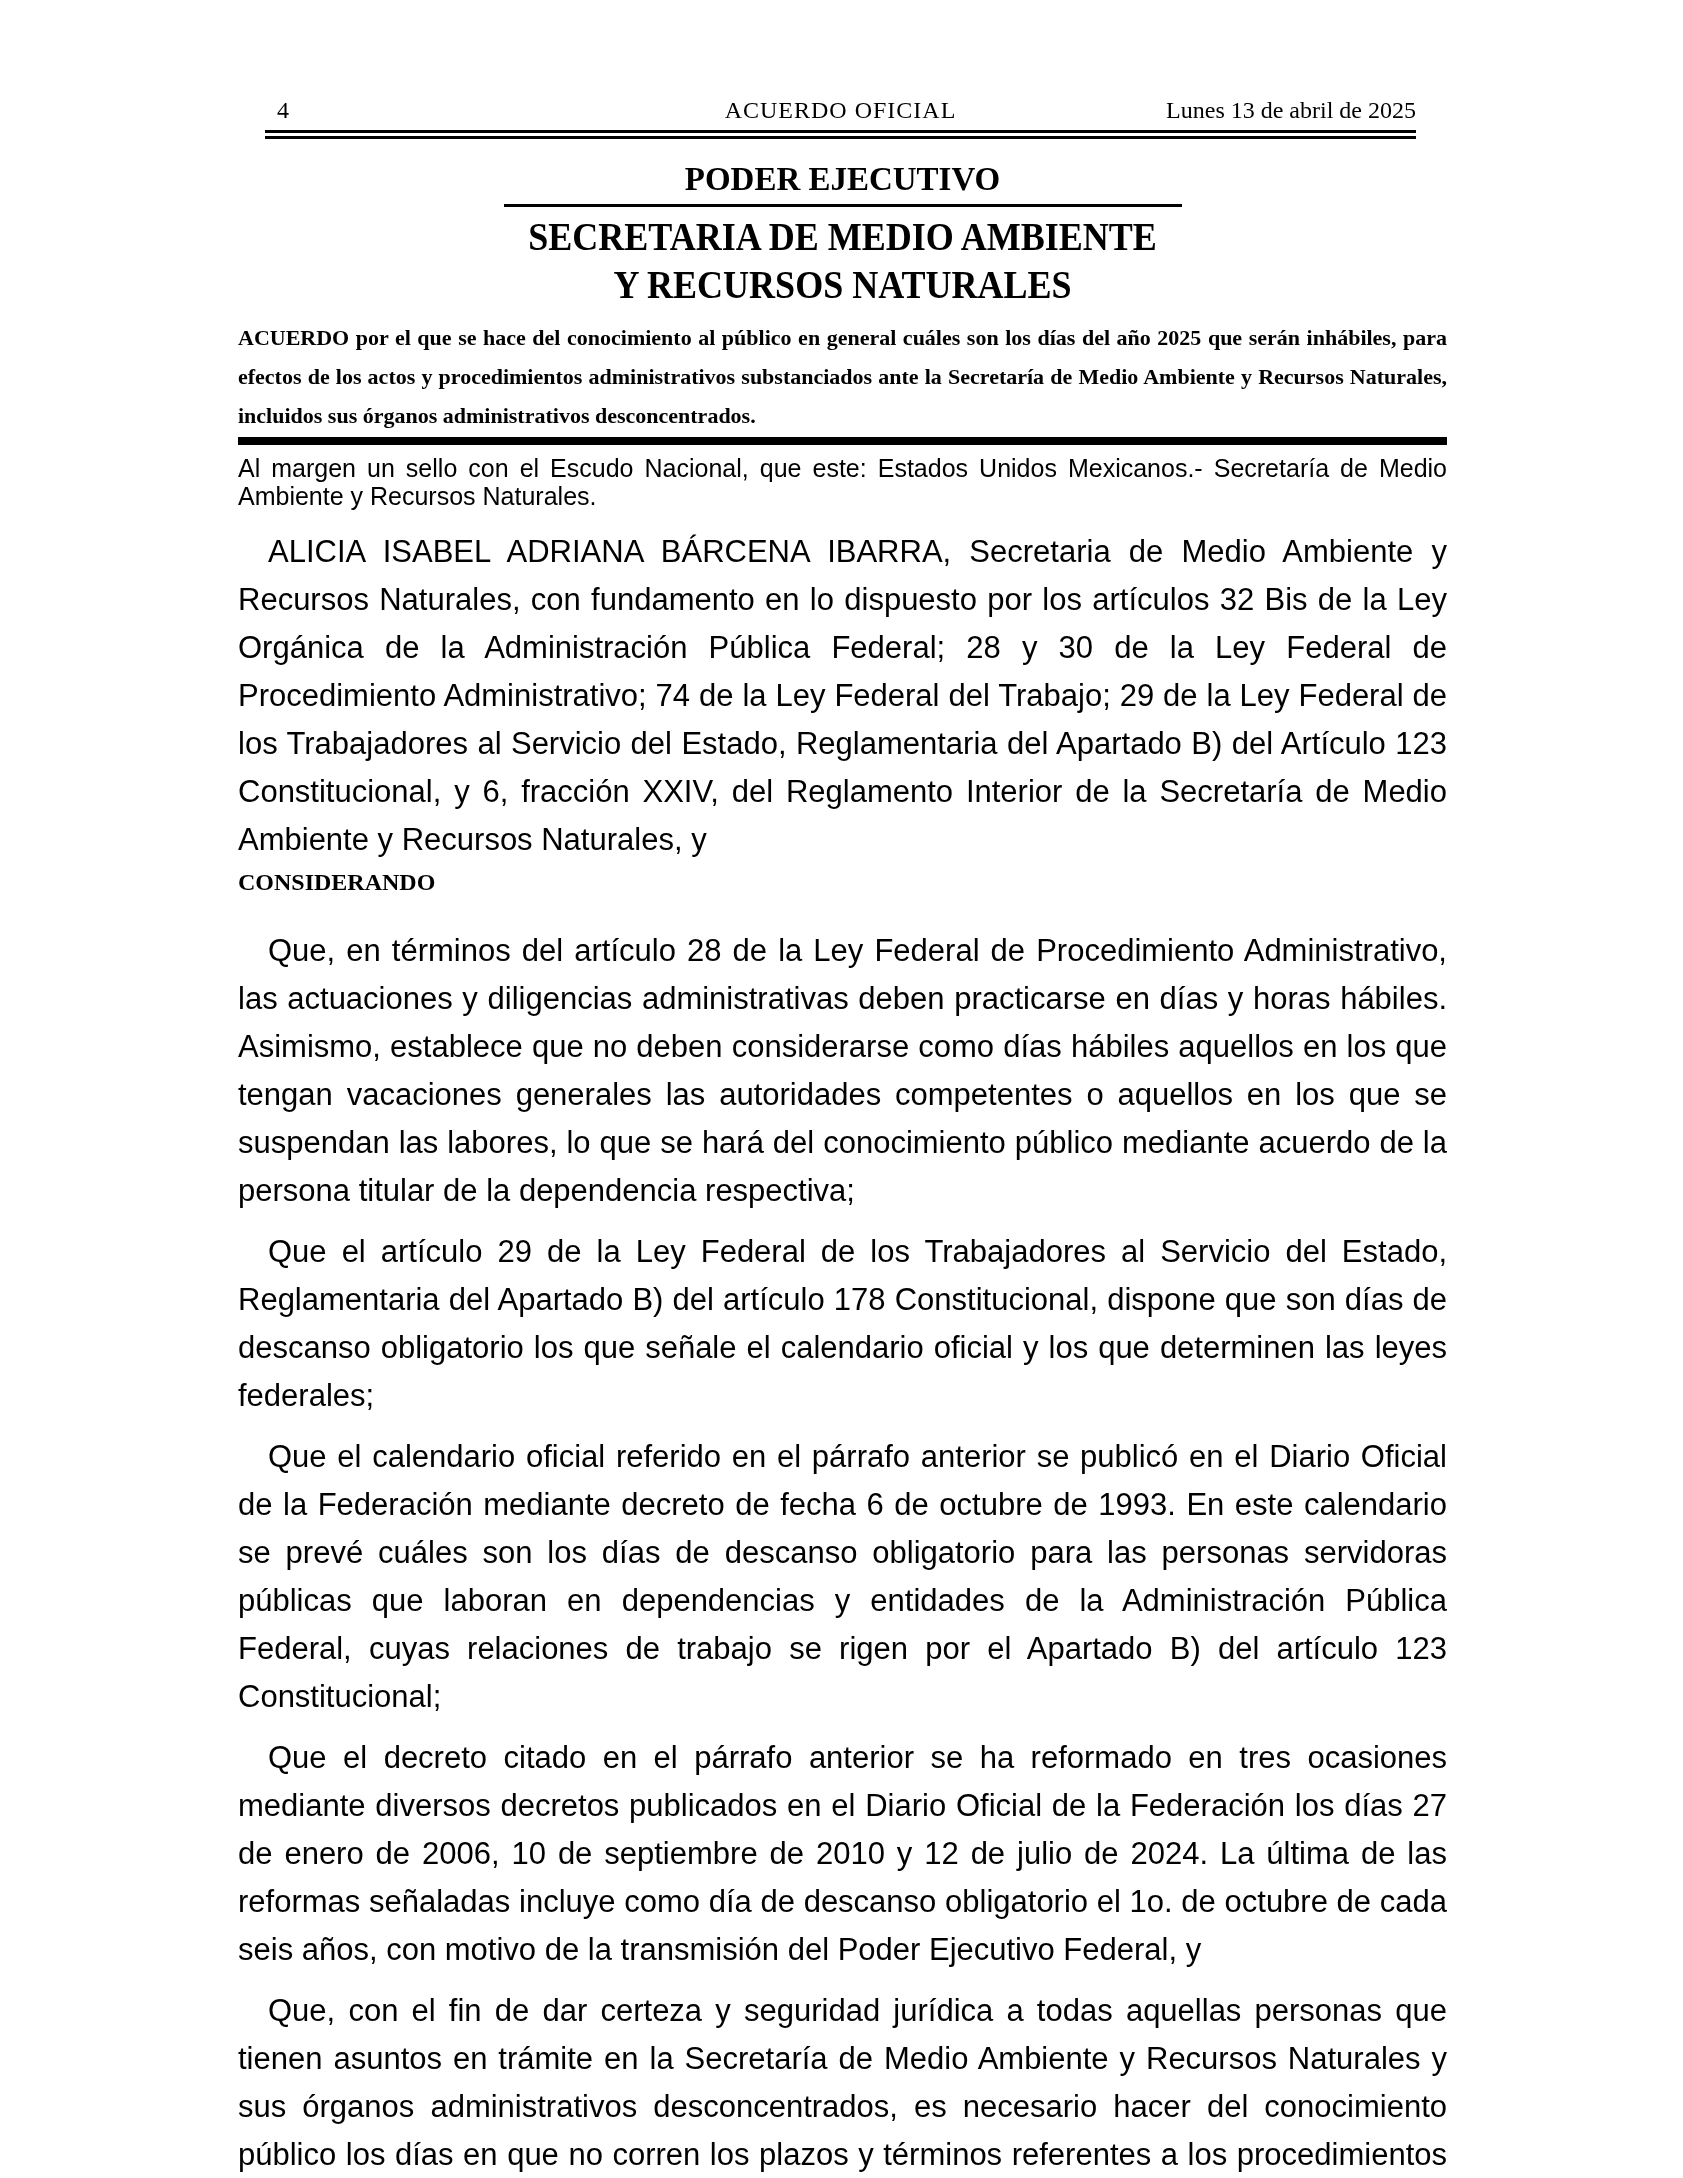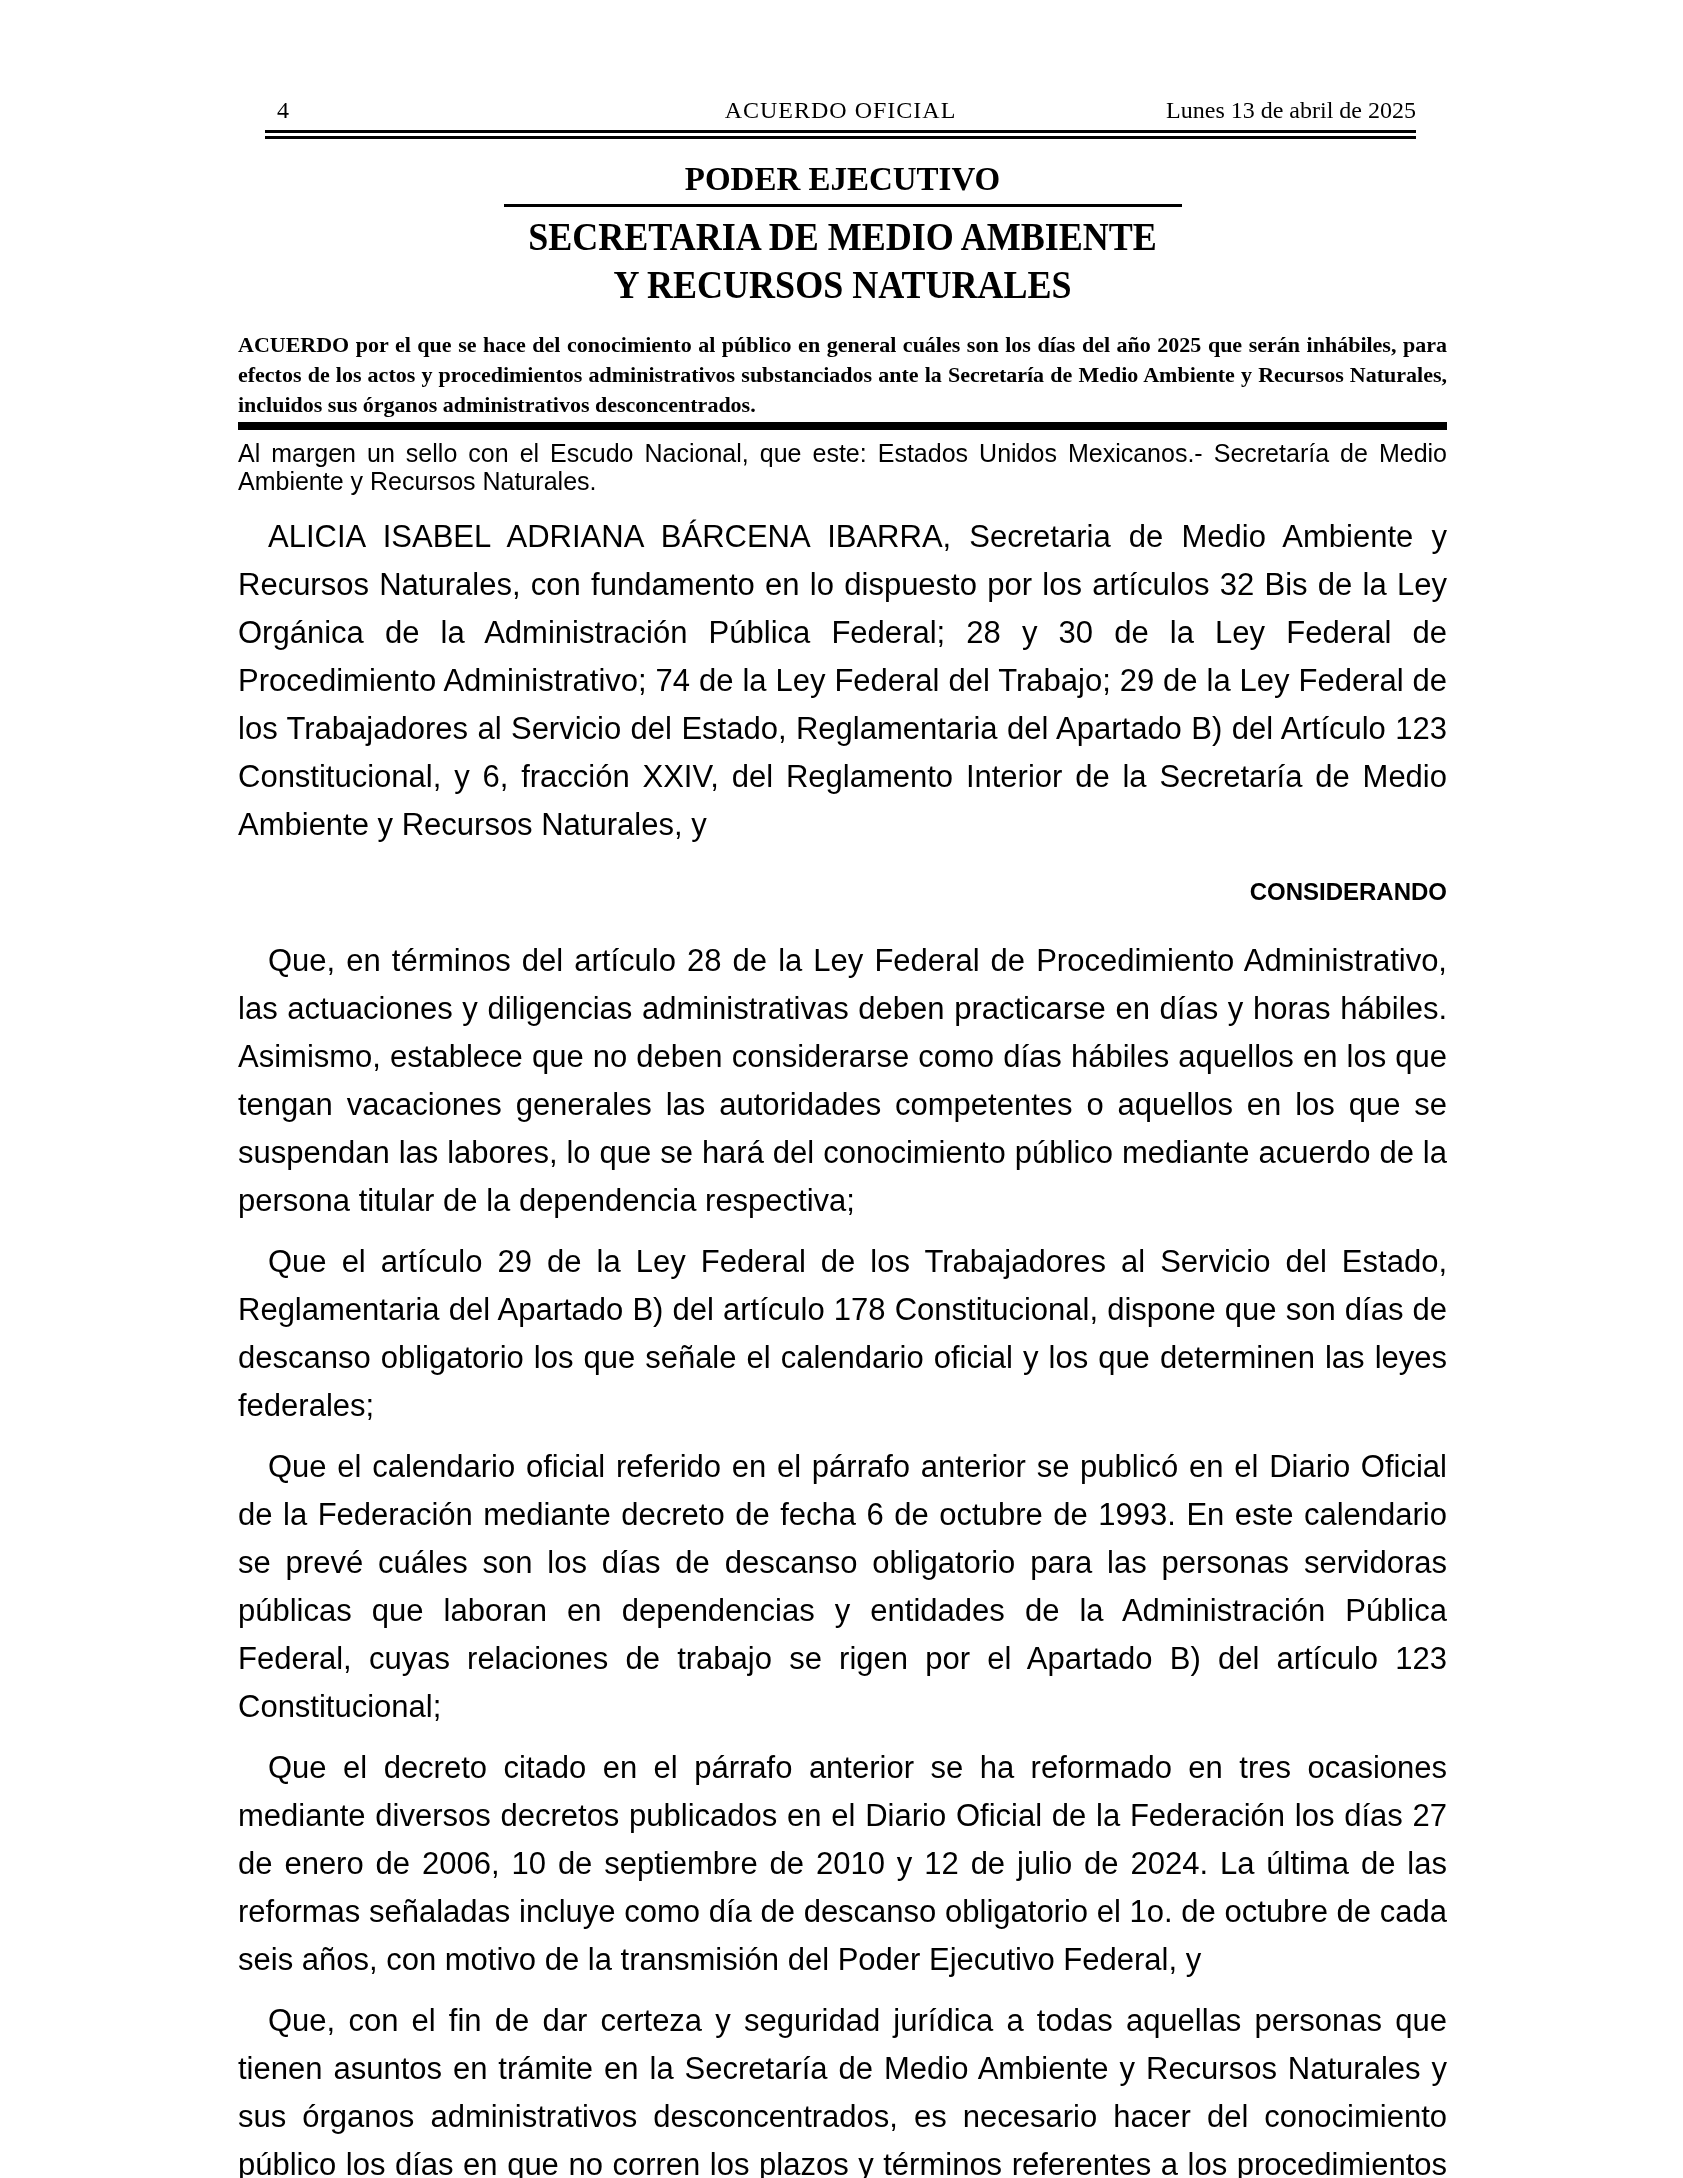--- a/index.html
+++ b/index.html
@@ -64,23 +64,23 @@
     margin: 0;
     transform: scaleX(0.9);
     transform-origin: center;
   }
   .ministry-title.second { margin-top: 2px; }
 
   .acuerdo {
     font-family: "Liberation Serif", serif;
     font-weight: bold;
     font-size: 22px;
-    line-height: 30px;
+    line-height: 39px;
     text-align: justify;
-    margin: 22px 0 0;
+    margin: 10px 0 0;
   }
 
   .black-bar {
     height: 8px;
     background: #000;
     margin-top: 2px;
   }
 
   .margin-note {
     font-size: 25px;
@@ -92,26 +92,26 @@
   .body-para {
     font-size: 31px;
     line-height: 48px;
     text-align: justify;
     text-indent: 30px;
     margin: 0 0 13px;
   }
   .para-opening { margin-top: 18px; margin-bottom: 0; }
 
   .considerando {
-    font-family: Liberation Sans, sans-serif;
+    font-family: Liberation Serif, serif;
     font-weight: bold;
     font-size: 24px;
     line-height: 30px;
-    text-align: right;
-    margin: 28px 0 30px;
+    text-align: left;
+    margin: 3px 0 30px;
   }
 </style>
 </head>
 <body>
 
 <div class="page">
 
   <header class="doc-header">
     <div class="header-row">
       <span class="header-page-number">4</span>

